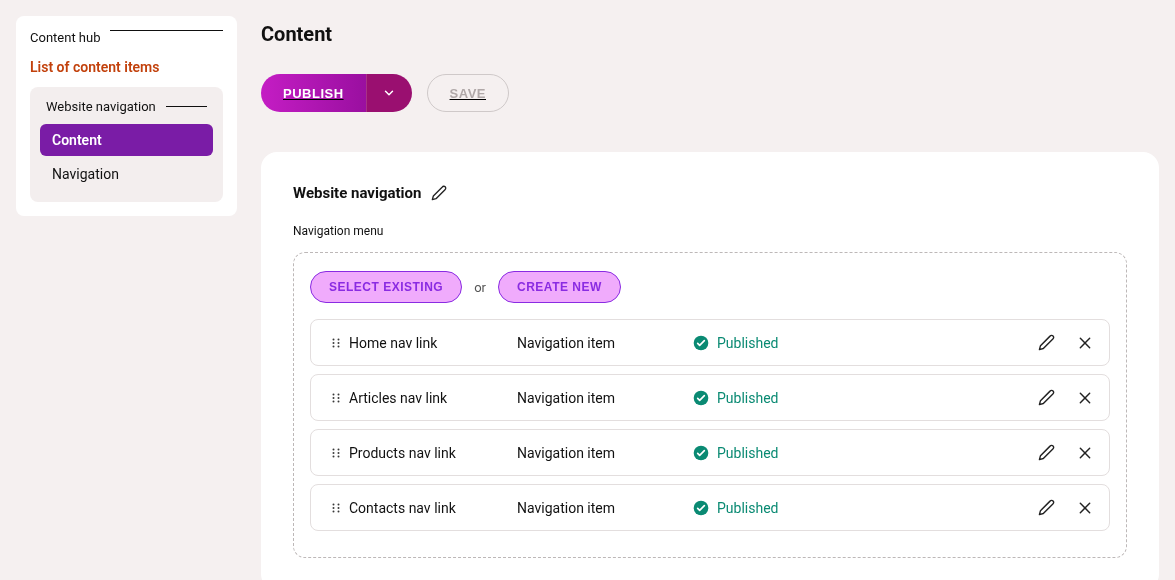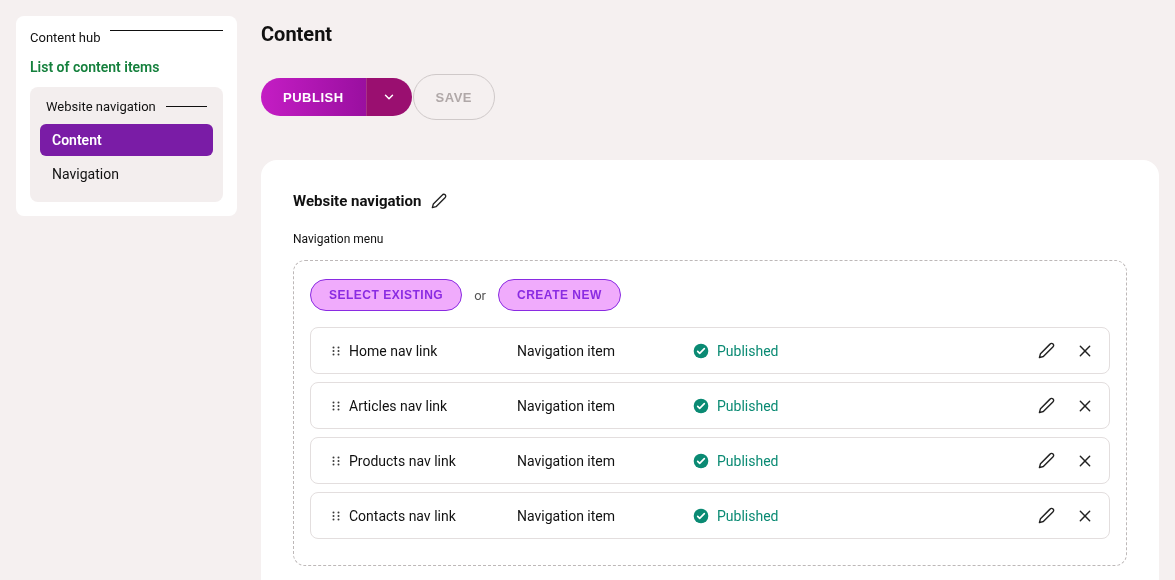--- a/index.html
+++ b/index.html
@@ -32,21 +32,21 @@
       margin-bottom: 14px;
     }
     .crumb-line {
       flex: 1;
       height: 1px;
       background: #0f0f0f;
     }
     .list-header {
       font-size: 14px;
       font-weight: 600;
-      color: #15803d;
+      color: #c2410c;
       margin-bottom: 12px;
     }
     .nav-group {
       background: #f3eeee;
       border-radius: 8px;
       padding: 12px 10px 10px 10px;
     }
     .nav-group-header {
       display: flex;
       align-items: center;
@@ -74,22 +74,23 @@
     }
     .page-title {
       font-size: 20px;
       font-weight: 700;
       color: #111;
       margin-bottom: 28px;
     }
     .action-bar {
       display: flex;
       align-items: center;
-      gap: 1px;
+      gap: 15px;
       margin-bottom: 40px;
+      text-decoration: underline;
     }
     .publish-group {
       display: flex;
       border-radius: 24px;
       overflow: hidden;
       height: 38px;
     }
     .publish-btn {
       background: linear-gradient(90deg, #c41dc4, #9a0fa0);
       color: #fff;
@@ -105,21 +106,21 @@
       color: #fff;
       border: none;
       width: 46px;
       display: flex;
       align-items: center;
       justify-content: center;
       cursor: pointer;
       border-left: 1px solid rgba(255,255,255,0.15);
     }
     .save-btn {
-      height: 46px;
+      height: 38px;
       padding: 0 22px;
       border-radius: 24px;
       border: 1px solid #cfc9c9;
       background: transparent;
       color: #b0a8a8;
       font-size: 13px;
       font-weight: 700;
       letter-spacing: 0.5px;
       cursor: pointer;
     }

